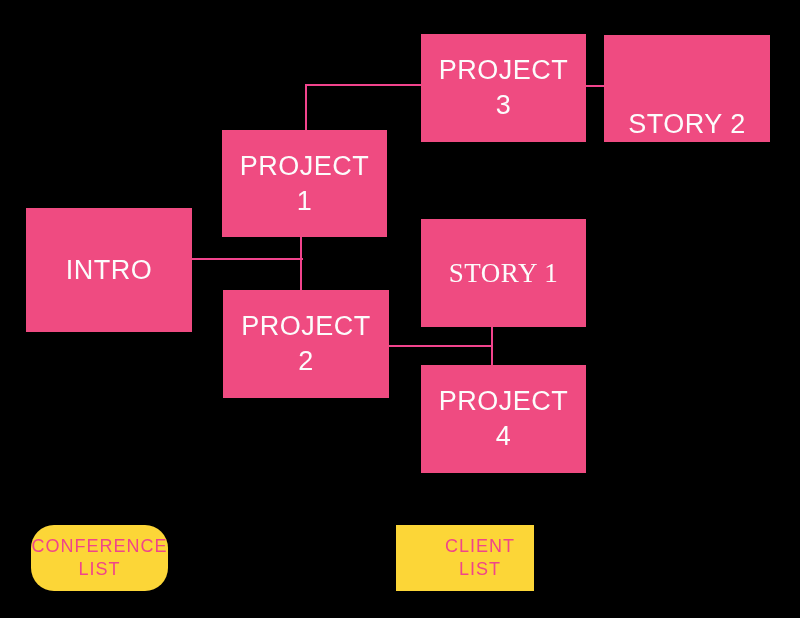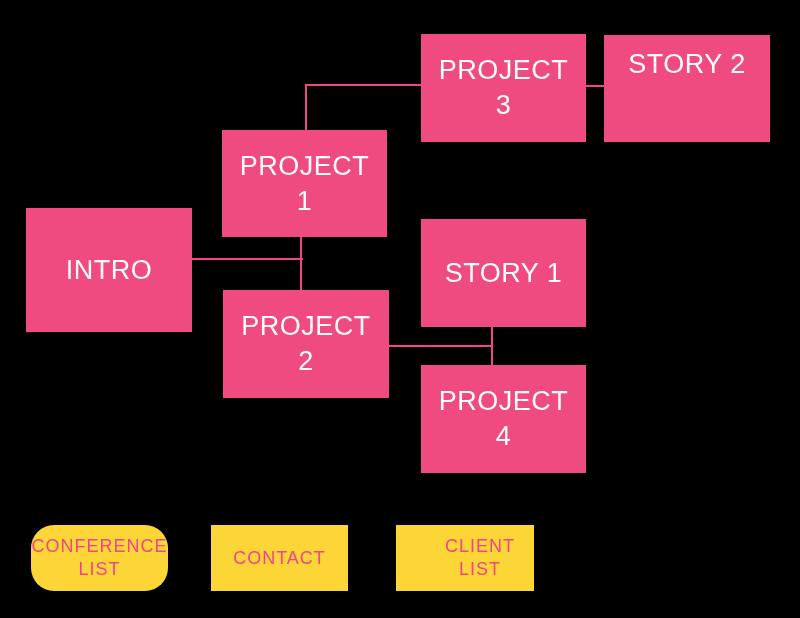--- a/index.html
+++ b/index.html
@@ -42,28 +42,28 @@
     line-height: 35px;
     letter-spacing: 0.5px;
   }
   .node.util {
     background: var(--utility-fill, #FCD637);
     color: var(--utility-text, #F0458A);
     font-size: 18px;
     line-height: 23px;
     letter-spacing: 1px;
   }
-  .node.text-top { justify-content: flex-start; padding-top: 12px; }
+  .node.text-top { justify-content: flex-end; padding-top: 12px; }
 
   .pos-intro    { left: 26px;  top: 208px; width: 166px; height: 124px; }
   .pos-project1 { left: 222px; top: 130px; width: 165px; height: 107px; }
   .pos-project2 { left: 223px; top: 290px; width: 166px; height: 108px; }
   .pos-project3 { left: 421px; top: 34px;  width: 165px; height: 108px; }
   .pos-project4 { left: 421px; top: 365px; width: 165px; height: 108px; }
-  .pos-story1   { left: 421px; top: 219px; width: 165px; height: 108px; }
+  .pos-story1   { left: 421px; top: 219px; width: 165px; height: 108px; font-family: Liberation Serif, serif; }
   .pos-story2   { left: 604px; top: 35px;  width: 166px; height: 107px; }
   .pos-conference { left: 31px;  top: 525px; width: 137px; height: 66px; border-radius: 23px; }
   .pos-contact    { left: 211px; top: 525px; width: 137px; height: 66px; }
   .pos-client     { left: 396px; top: 525px; width: 138px; height: 66px; padding-left: 30px; }
 
   .t { display: block; }
 </style>
 </head>
 <body>
 
@@ -107,21 +107,18 @@
   <div class="node main pos-project4">
     <span class="t">PROJECT</span>
     <span class="t">4</span>
   </div>
 
   <div class="node util pos-conference">
     <span class="t">CONFERENCE</span>
     <span class="t">LIST</span>
   </div>
 
-  <div class="node util pos-contact">
-    <span class="t">CONTACT</span>
-  </div>
 
   <div class="node util pos-client">
     <span class="t">CLIENT LIST</span>
   </div>
 
 </div>
 
 </body></html>

